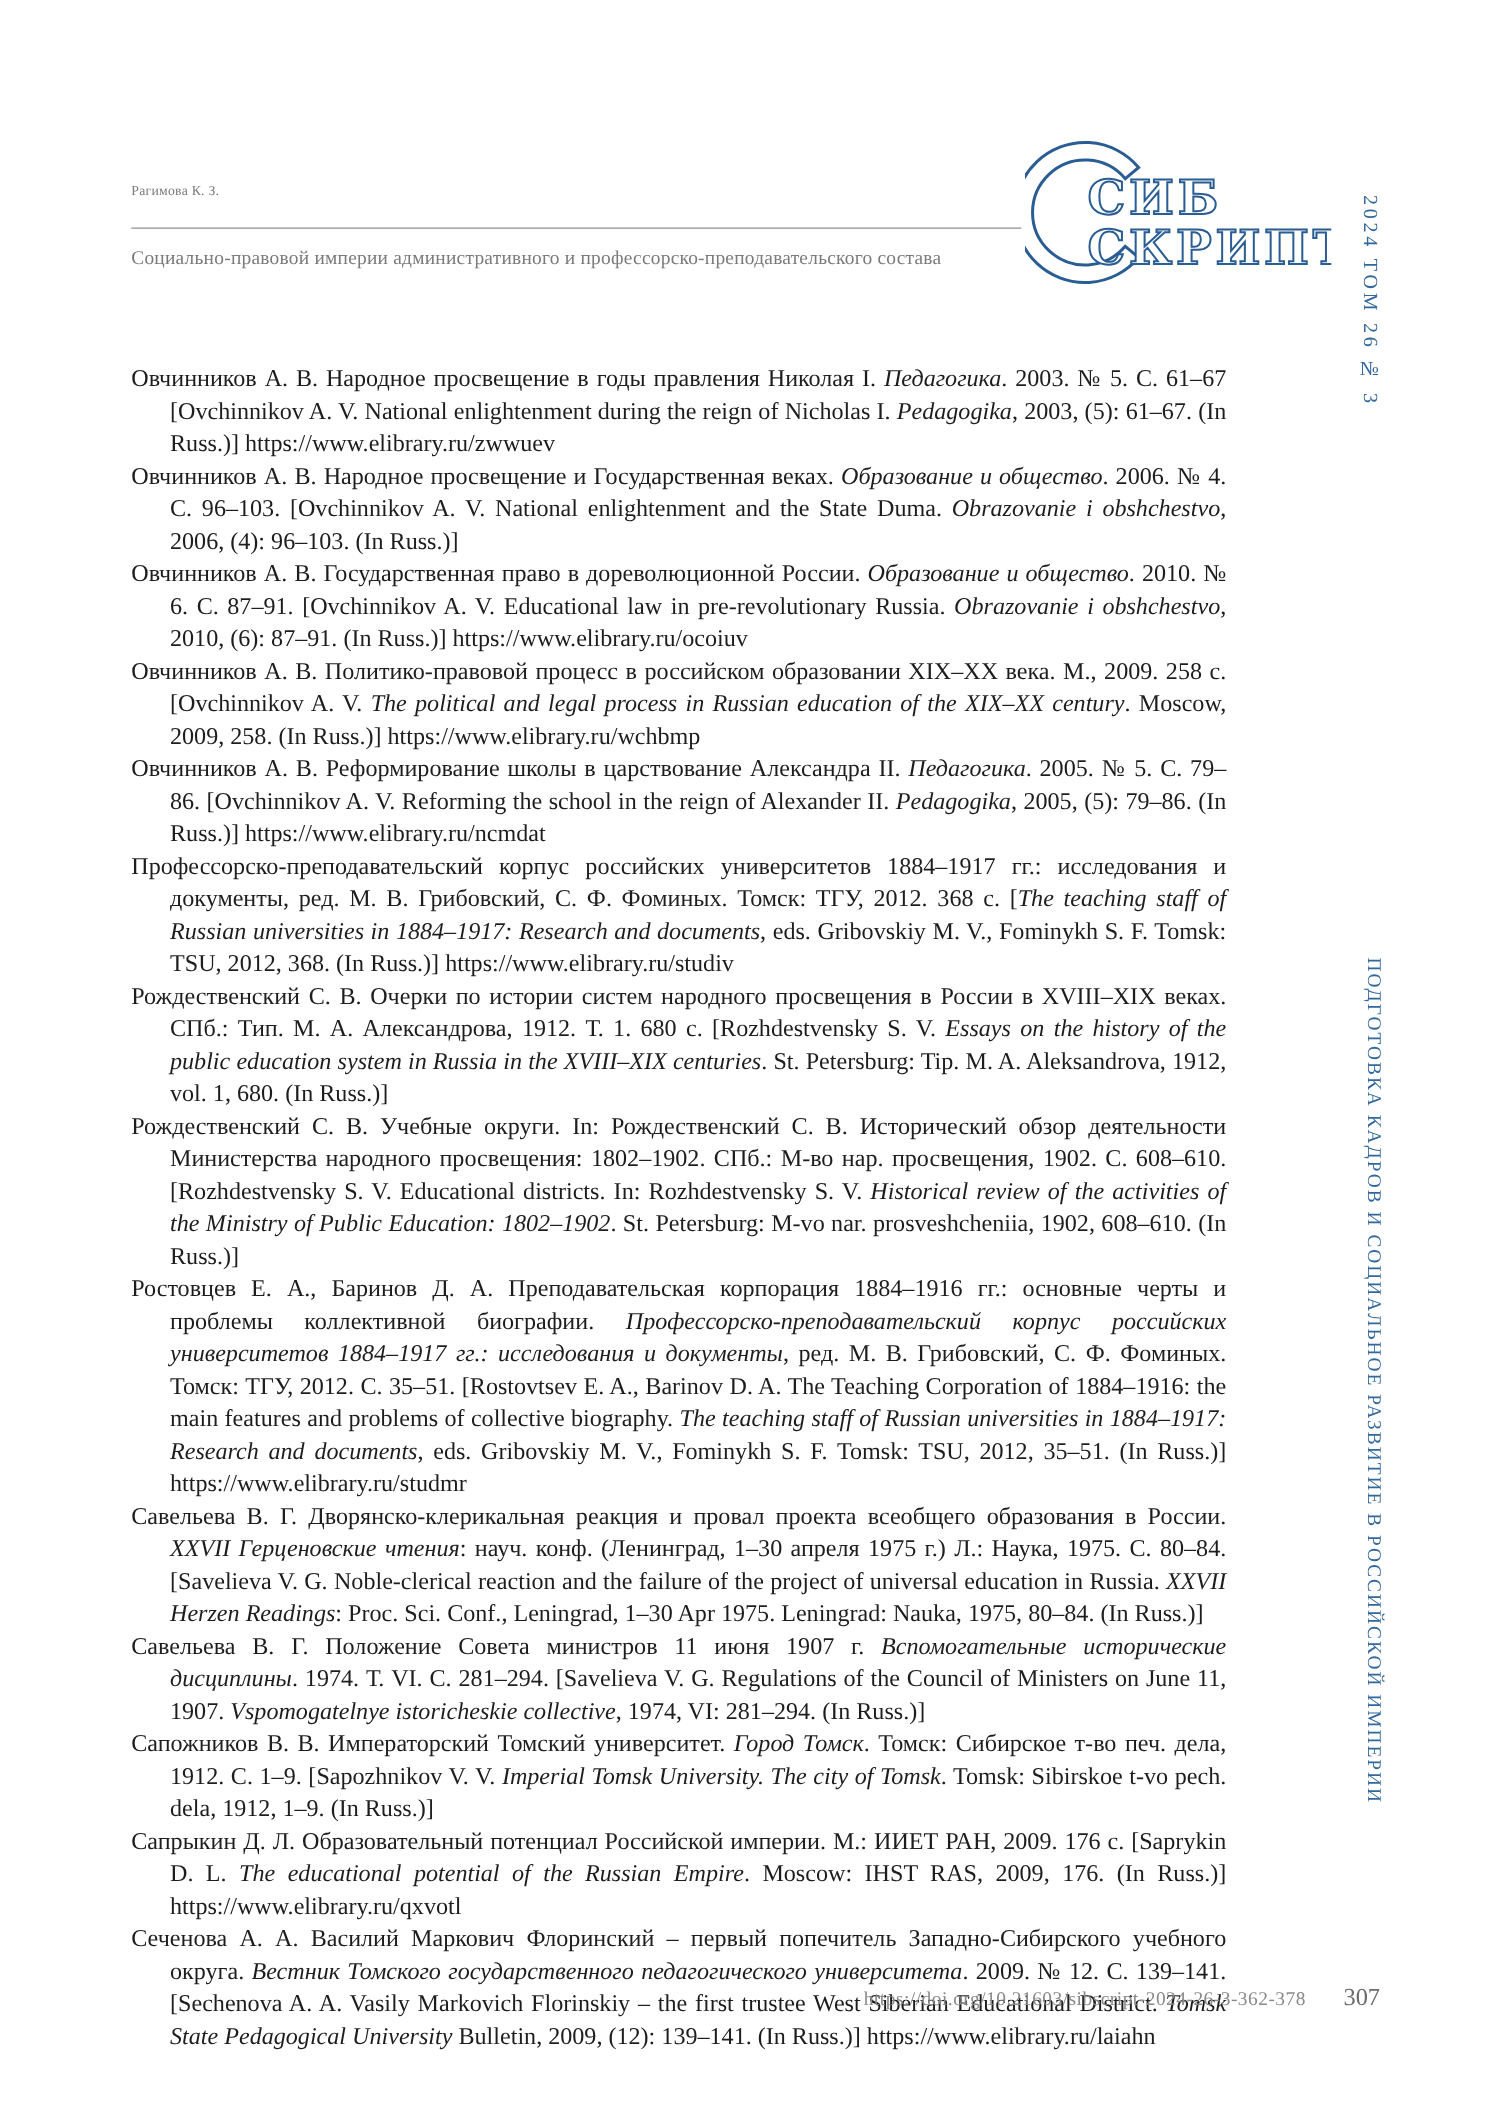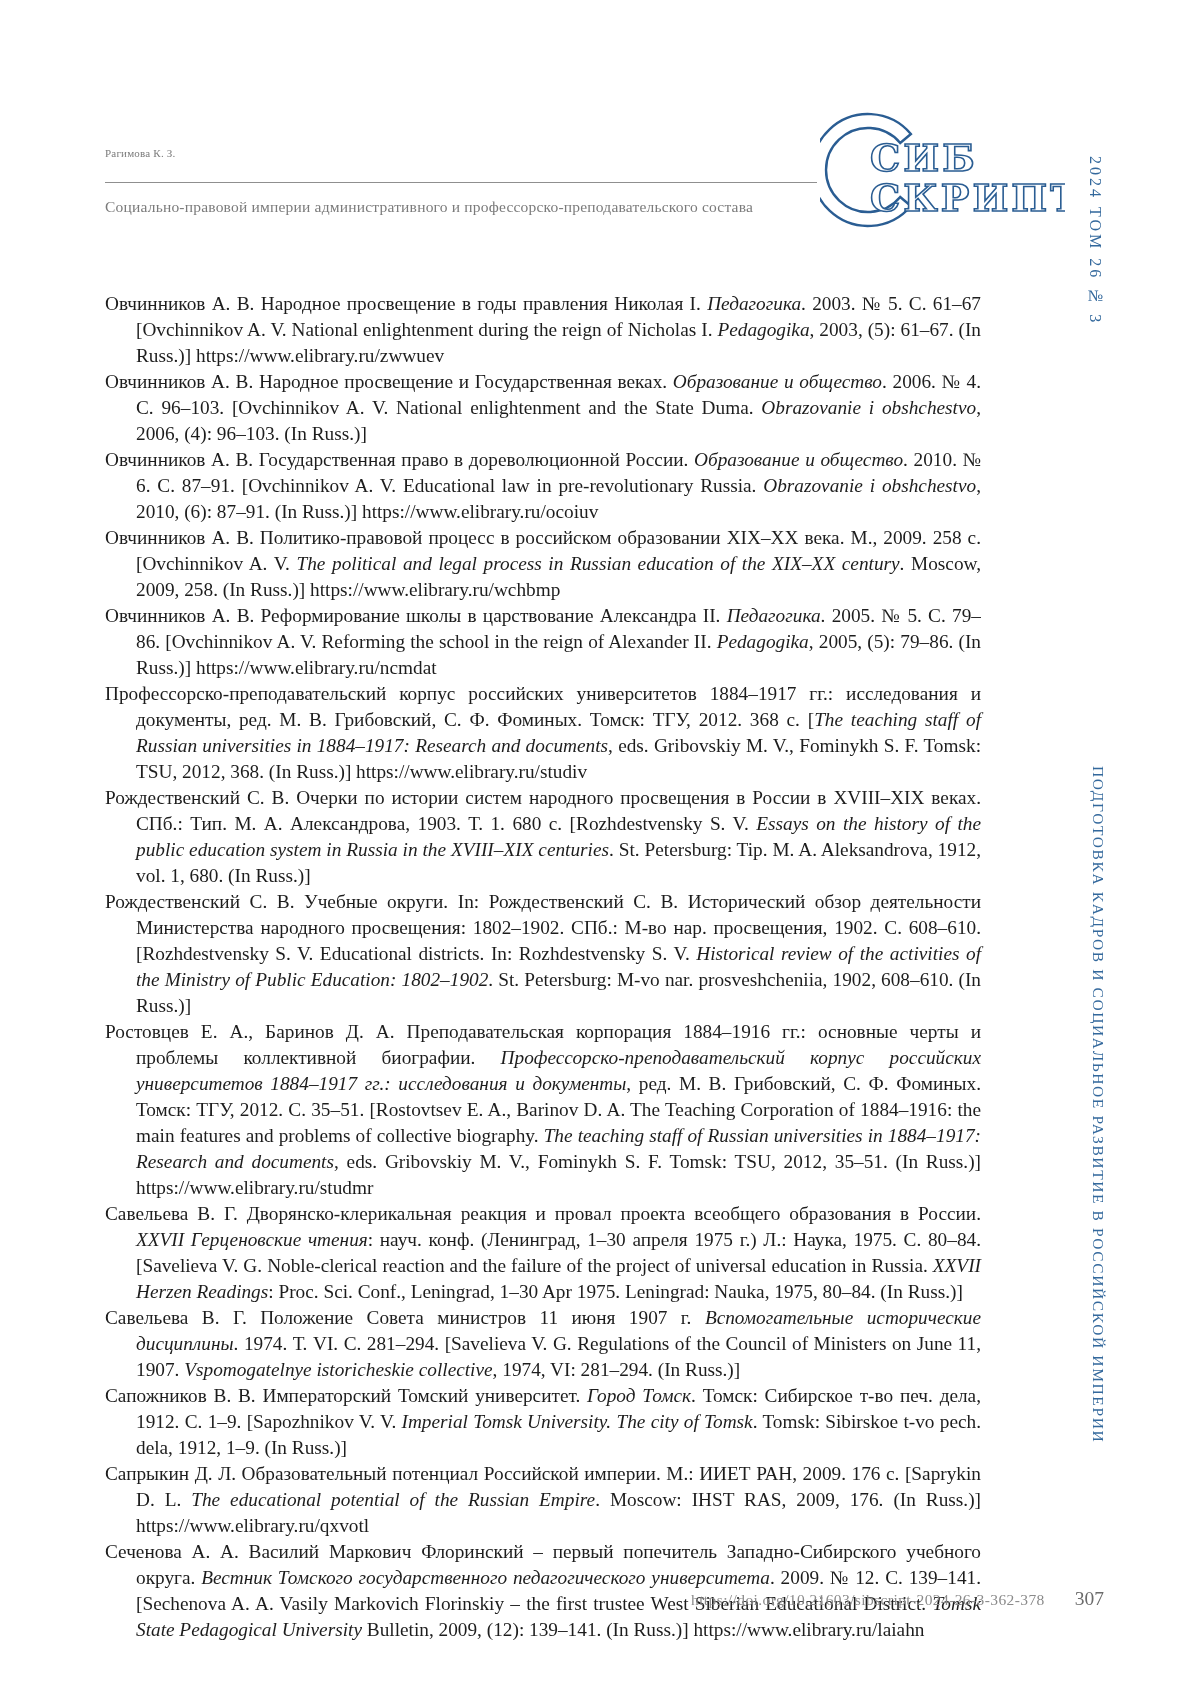--- a/index.html
+++ b/index.html
@@ -74,21 +74,21 @@
 <div class="v-issue">2024 ТОМ 26 № 3</div>
 <div class="v-section">ПОДГОТОВКА КАДРОВ И СОЦИАЛЬНОЕ РАЗВИТИЕ В РОССИЙСКОЙ ИМПЕРИИ</div>
 
 <div class="refs" id="refs">
     <p class="ref"><span>Овчинников А. В. Народное просвещение в годы правления Николая I. </span><em>Педагогика</em><span>. 2003. № 5. С. 61–67 [Ovchinnikov A. V. National enlightenment during the reign of Nicholas I. </span><em>Pedagogika</em><span>, 2003, (5): 61–67. (In Russ.)] https://www.elibrary.ru/zwwuev</span></p>
     <p class="ref"><span>Овчинников А. В. Народное просвещение и Государственная веках. </span><em>Образование и общество</em><span>. 2006. № 4. С. 96–103. [Ovchinnikov A. V. National enlightenment and the State Duma. </span><em>Obrazovanie i obshchestvo</em><span>, 2006, (4): 96–103. (In Russ.)]</span></p>
     <p class="ref"><span>Овчинников А. В. Государственная право в дореволюционной России. </span><em>Образование и общество</em><span>. 2010. № 6. С. 87–91. [Ovchinnikov A. V. Educational law in pre-revolutionary Russia. </span><em>Obrazovanie i obshchestvo</em><span>, 2010, (6): 87–91. (In Russ.)] https://www.elibrary.ru/ocoiuv</span></p>
     <p class="ref"><span>Овчинников А. В. Политико-правовой процесс в российском образовании XIX–XX века. М., 2009. 258 с. [Ovchinnikov A. V. </span><em>The political and legal process in Russian education of the XIX–XX century</em><span>. Moscow, 2009, 258. (In Russ.)] https://www.elibrary.ru/wchbmp</span></p>
     <p class="ref"><span>Овчинников А. В. Реформирование школы в царствование Александра II. </span><em>Педагогика</em><span>. 2005. № 5. С. 79–86. [Ovchinnikov A. V. Reforming the school in the reign of Alexander II. </span><em>Pedagogika</em><span>, 2005, (5): 79–86. (In Russ.)] https://www.elibrary.ru/ncmdat</span></p>
     <p class="ref"><span>Профессорско-преподавательский корпус российских университетов 1884–1917 гг.: исследования и документы, ред. М. В. Грибовский, С. Ф. Фоминых. Томск: ТГУ, 2012. 368 с. [</span><em>The teaching staff of Russian universities in 1884–1917: Research and documents</em><span>, eds. Gribovskiy M. V., Fominykh S. F. Tomsk: TSU, 2012, 368. (In Russ.)] https://www.elibrary.ru/studiv</span></p>
-    <p class="ref"><span>Рождественский С. В. Очерки по истории систем народного просвещения в России в XVIII–XIX веках. СПб.: Тип. М. А. Александрова, 1903. Т. 1. 680 с. [Rozhdestvensky S. V. </span><em>Essays on the history of the public education system in Russia in the XVIII–XIX centuries</em><span>. St. Petersburg: Tip. M. A. Aleksandrova, 1912, vol. 1, 680. (In Russ.)]</span></p>
+    <p class="ref"><span>Рождественский С. В. Очерки по истории систем народного просвещения в России в XVIII–XIX веках. СПб.: Тип. М. А. Александрова, 1912. Т. 1. 680 с. [Rozhdestvensky S. V. </span><em>Essays on the history of the public education system in Russia in the XVIII–XIX centuries</em><span>. St. Petersburg: Tip. M. A. Aleksandrova, 1912, vol. 1, 680. (In Russ.)]</span></p>
     <p class="ref"><span>Рождественский С. В. Учебные округи. In: Рождественский С. В. Исторический обзор деятельности Министерства народного просвещения: 1802–1902. СПб.: М-во нар. просвещения, 1902. С. 608–610. [Rozhdestvensky S. V. Educational districts. In: Rozhdestvensky S. V. </span><em>Historical review of the activities of the Ministry of Public Education: 1802–1902</em><span>. St. Petersburg: M-vo nar. prosveshcheniia, 1902, 608–610. (In Russ.)]</span></p>
     <p class="ref"><span>Ростовцев Е. А., Баринов Д. А. Преподавательская корпорация 1884–1916 гг.: основные черты и проблемы коллективной биографии. </span><em>Профессорско-преподавательский корпус российских университетов 1884–1917 гг.: исследования и документы</em><span>, ред. М. В. Грибовский, С. Ф. Фоминых. Томск: ТГУ, 2012. С. 35–51. [Rostovtsev E. A., Barinov D. A. The Teaching Corporation of 1884–1916: the main features and problems of collective biography. </span><em>The teaching staff of Russian universities in 1884–1917: Research and documents</em><span>, eds. Gribovskiy M. V., Fominykh S. F. Tomsk: TSU, 2012, 35–51. (In Russ.)] https://www.elibrary.ru/studmr</span></p>
     <p class="ref"><span>Савельева В. Г. Дворянско-клерикальная реакция и провал проекта всеобщего образования в России. </span><em>XXVII Герценовские чтения</em><span>: науч. конф. (Ленинград, 1–30 апреля 1975 г.) Л.: Наука, 1975. С. 80–84. [Savelieva V. G. Noble-clerical reaction and the failure of the project of universal education in Russia. </span><em>XXVII Herzen Readings</em><span>: Proc. Sci. Conf., Leningrad, 1–30 Apr 1975. Leningrad: Nauka, 1975, 80–84. (In Russ.)]</span></p>
     <p class="ref"><span>Савельева В. Г. Положение Совета министров 11 июня 1907 г. </span><em>Вспомогательные исторические дисциплины</em><span>. 1974. Т. VI. С. 281–294. [Savelieva V. G. Regulations of the Council of Ministers on June 11, 1907. </span><em>Vspomogatelnye istoricheskie collective</em><span>, 1974, VI: 281–294. (In Russ.)]</span></p>
     <p class="ref"><span>Сапожников В. В. Императорский Томский университет. </span><em>Город Томск</em><span>. Томск: Сибирское т-во печ. дела, 1912. С. 1–9. [Sapozhnikov V. V. </span><em>Imperial Tomsk University. The city of Tomsk</em><span>. Tomsk: Sibirskoe t-vo pech. dela, 1912, 1–9. (In Russ.)]</span></p>
     <p class="ref"><span>Сапрыкин Д. Л. Образовательный потенциал Российской империи. М.: ИИЕТ РАН, 2009. 176 с. [Saprykin D. L. </span><em>The educational potential of the Russian Empire</em><span>. Moscow: IHST RAS, 2009, 176. (In Russ.)] https://www.elibrary.ru/qxvotl</span></p>
     <p class="ref"><span>Сеченова А. А. Василий Маркович Флоринский – первый попечитель Западно-Сибирского учебного округа. </span><em>Вестник Томского государственного педагогического университета</em><span>. 2009. № 12. С. 139–141. [Sechenova A. A. Vasily Markovich Florinskiy – the first trustee West Siberian Educational District. </span><em>Tomsk State Pedagogical University</em><span> Bulletin, 2009, (12): 139–141. (In Russ.)] https://www.elibrary.ru/laiahn</span></p>
   </div>
 
 <div class="footer">

